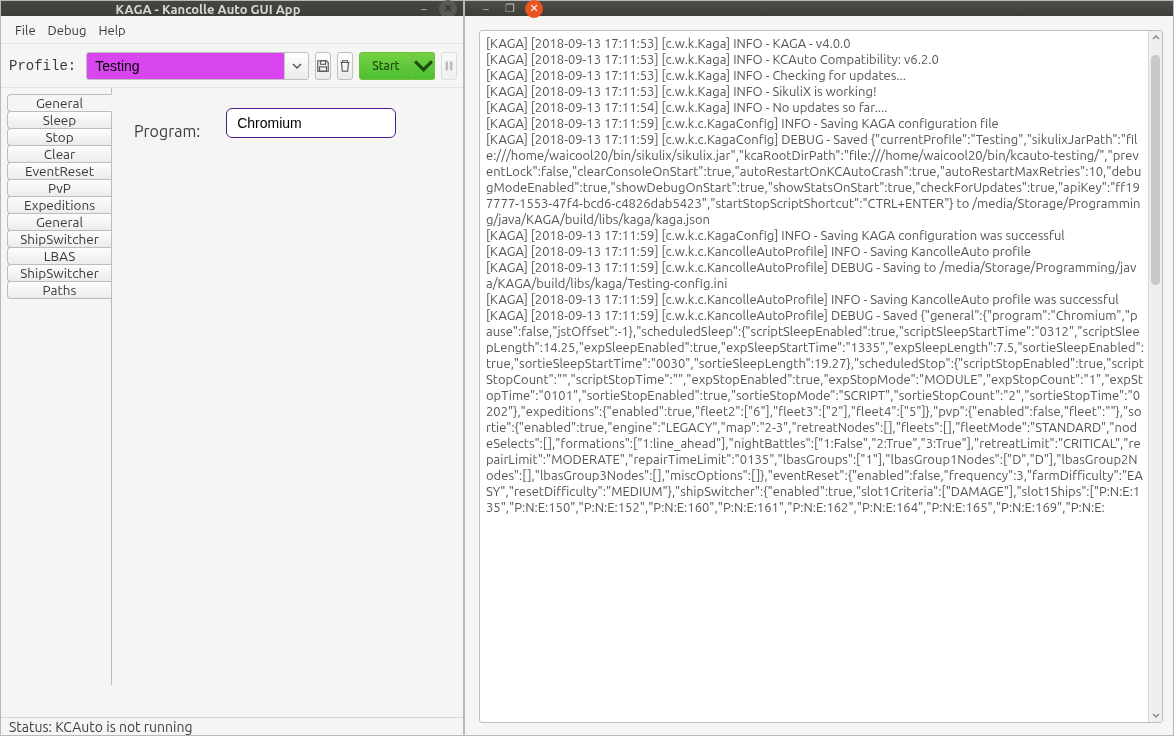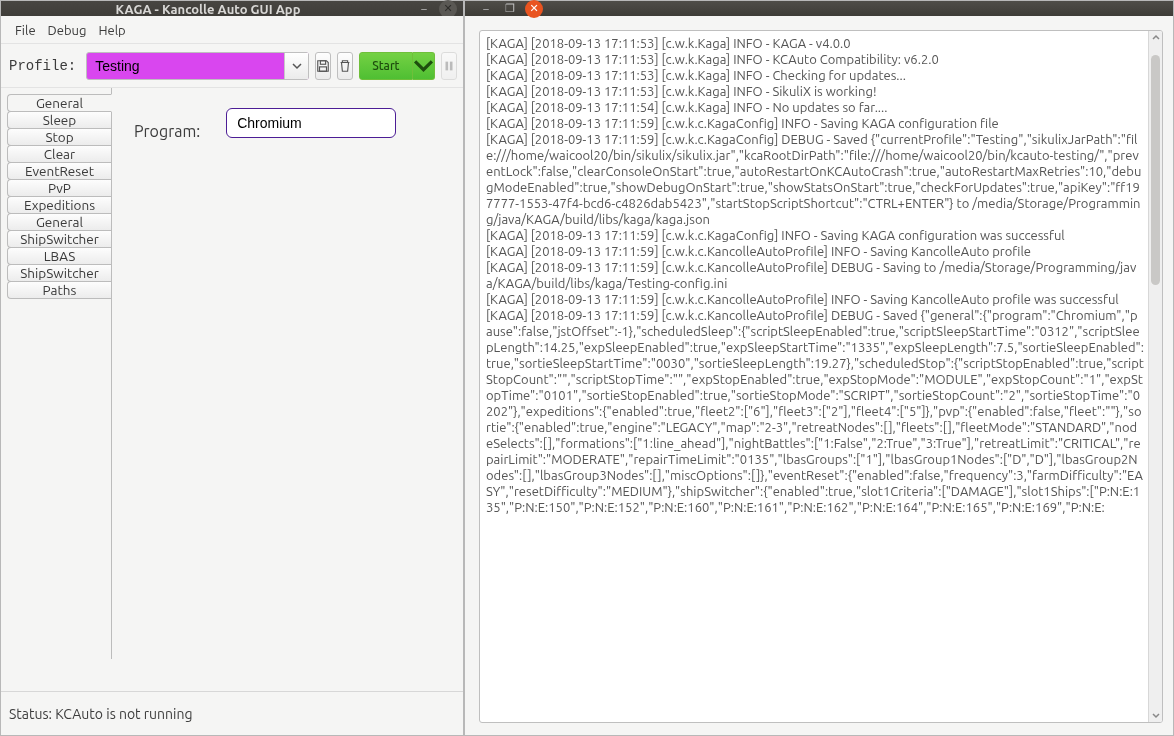--- a/index.html
+++ b/index.html
@@ -44,21 +44,21 @@
   
   .content { flex: 1; display: flex; }
   .tabs { width: 110px; display: flex; flex-direction: column; padding: 6px 0 0 6px; }
   .tab { height: 18px; border: 1px solid #bcbcbc; border-right: none; border-radius: 4px 0 0 4px; margin-bottom: -1px; background: linear-gradient(#fdfdfd,#ececec); display:flex; align-items:center; justify-content:center; font-size: 13.5px; color: #3a3a3a; }
   .tab.selected { background: #f5f5f4; border-right: 1px solid #f5f5f4; margin-right: -1px; z-index: 2; }
   .tabpanel { flex: 1; border-left: 1px solid #bcbcbc; padding: 18px 22px; background: #f5f5f4; }
   .field-row { display: flex; align-items: center; gap: 26px; }
   .field-row label { font-size: 16px; margin-top: 16px; }
   .field-row input { width: 170px; height: 30px; border: 1px solid #4c1d95; border-radius: 6px; padding: 0 10px; font-size: 14px; }
 
-  .statusbar { height: 44px; border-top: 1px solid #d7d7d7; padding: 0 8px; display:flex; align-items:center; font-size: 14px; margin-top: 32px; }
+  .statusbar { height: 18px; border-top: 1px solid #d7d7d7; padding: 0 8px; display:flex; align-items:center; font-size: 14px; margin-top: 32px; }
 
   
   .debug-body { flex: 1; display: flex; flex-direction: column; padding: 14px 10px 12px 14px; gap: 12px; }
   .logbox { flex: 1; border: 1px solid #bfbfbf; border-radius: 3px; background: #fff; position: relative; overflow: hidden; }
   .log-inner { position:absolute; inset:0; padding: 4px 18px 4px 6px; font-family: inherit; font-size: 13px; line-height: 16px; color: #555; white-space: pre-wrap; word-break: break-all; }
   .scroll-track { position: absolute; right: 0; top: 0; bottom: 0; width: 14px; background: #efefef; border-left: 1px solid #d7d7d7; }
   .scroll-thumb { position: absolute; left: 2px; right: 2px; top: 24px; height: 230px; background: #c9c8c6; border-radius: 6px; }
   .scroll-step { position: absolute; left:0; right:0; height:14px; display:flex; align-items:center; justify-content:center; }
   .scroll-step.up { top:0; } .scroll-step.down { bottom:0; }
   .scroll-step svg { width:8px; height:8px; }

